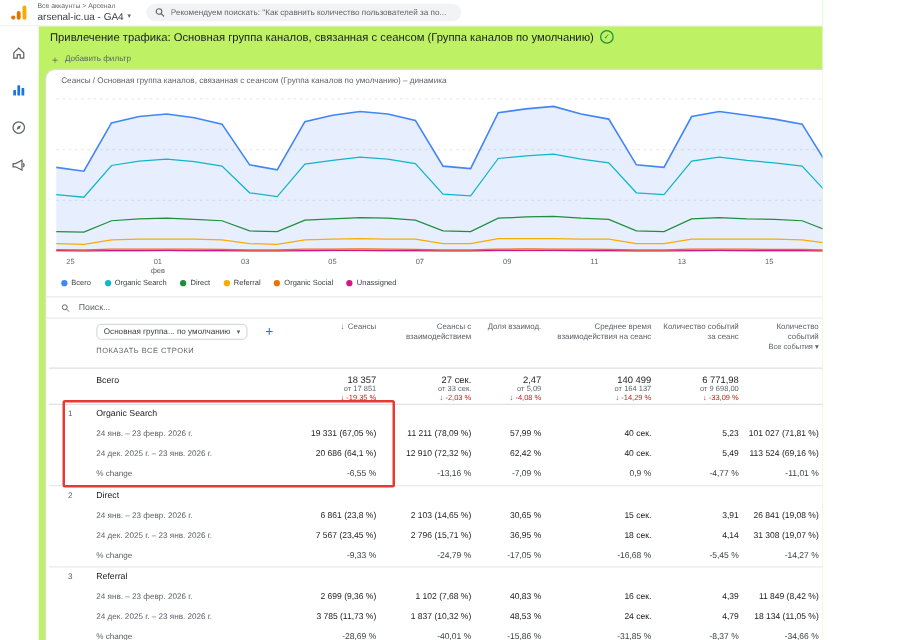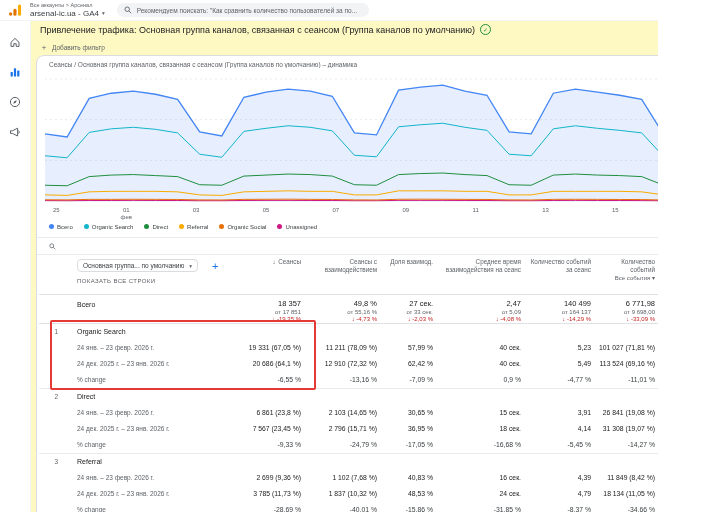--- a/index.html
+++ b/index.html
@@ -1,16 +1,16 @@
 <!DOCTYPE html>
 <html><head>
 <meta charset="utf-8">
 <style>
   html,body{margin:0;padding:0;background:#fff;}
-  .frame{position:relative;width:658px;height:512px;overflow:hidden;background:#fef9c3;
+  .frame{position:relative;width:658px;height:512px;overflow:hidden;background:#bef264;
          font-family:"Liberation Sans","DejaVu Sans",sans-serif;color:#202124;}
 
   
   .topbar{position:absolute;top:0;left:0;right:0;height:20px;background:#fff;z-index:3;
           display:flex;align-items:center;padding-left:8px;border-bottom:1px solid #f1f3f4;}
   .ga-logo{width:14px;height:12px;flex:0 0 auto;}
   .acct{margin-left:8px;display:flex;flex-direction:column;line-height:1.15;}
   .breadcrumb{font-size:5.5px;color:#5f6368;}
   .property{display:flex;align-items:center;gap:3px;font-size:8px;color:#3c4043;cursor:pointer;}
   .property .caret{font-size:5.5px;color:#5f6368;}
@@ -211,20 +211,21 @@
           <div class="lg-dot" style="background: rgb(208, 24, 132);"></div>
           <div>Unassigned</div>
         </div>
       </div>
 
     <div class="search-row">
       <svg width="7" height="7" viewBox="0 0 10 10">
         <circle cx="4" cy="4" r="2.8" fill="none" stroke="#5f6368" stroke-width="1.1"></circle>
         <line x1="6.2" y1="6.2" x2="9" y2="9" stroke="#5f6368" stroke-width="1.1"></line>
       </svg>
+      <input type="text" placeholder="Поиск..." style="">
     </div>
 
     <div class="table" id="table">
         <div class="trow thead">
           <div class="dim-cell">
             <div class="dim-row">
               <div class="dim-select">
                 <div>Основная группа... по умолчанию</div>
                 <div class="caret">▾</div>
               </div>
@@ -257,25 +258,20 @@
           </div>
         </div>
         <div class="trow tot">
           <div class="tot-label">Всего</div>
           <div class="mcell tcell">
             <div class="v">18 357</div>
             <div class="from">от 17 851</div>
             <div class="chg">↓ -19,35 %</div>
           </div>
           <div class="mcell tcell">
-            <div class="v">49,8 %</div>
-            <div class="from">от 55,16 %</div>
-            <div class="chg">↓ -4,73 %</div>
-          </div>
-          <div class="mcell tcell">
             <div class="v">27 сек.</div>
             <div class="from">от 33 сек.</div>
             <div class="chg">↓ -2,03 %</div>
           </div>
           <div class="mcell tcell">
             <div class="v">2,47</div>
             <div class="from">от 5,09</div>
             <div class="chg">↓ -4,08 %</div>
           </div>
           <div class="mcell tcell">

